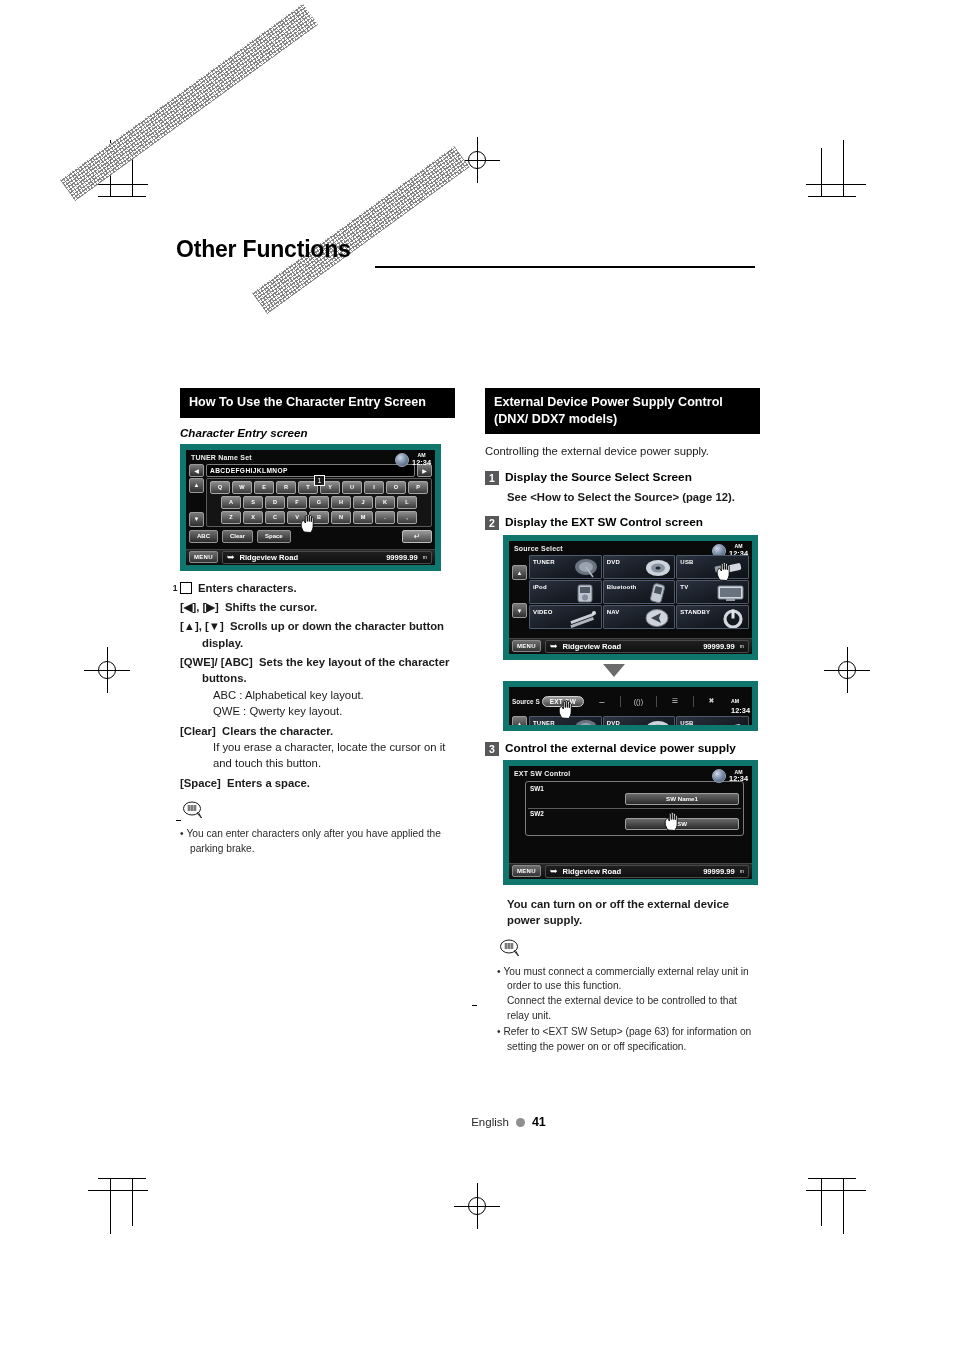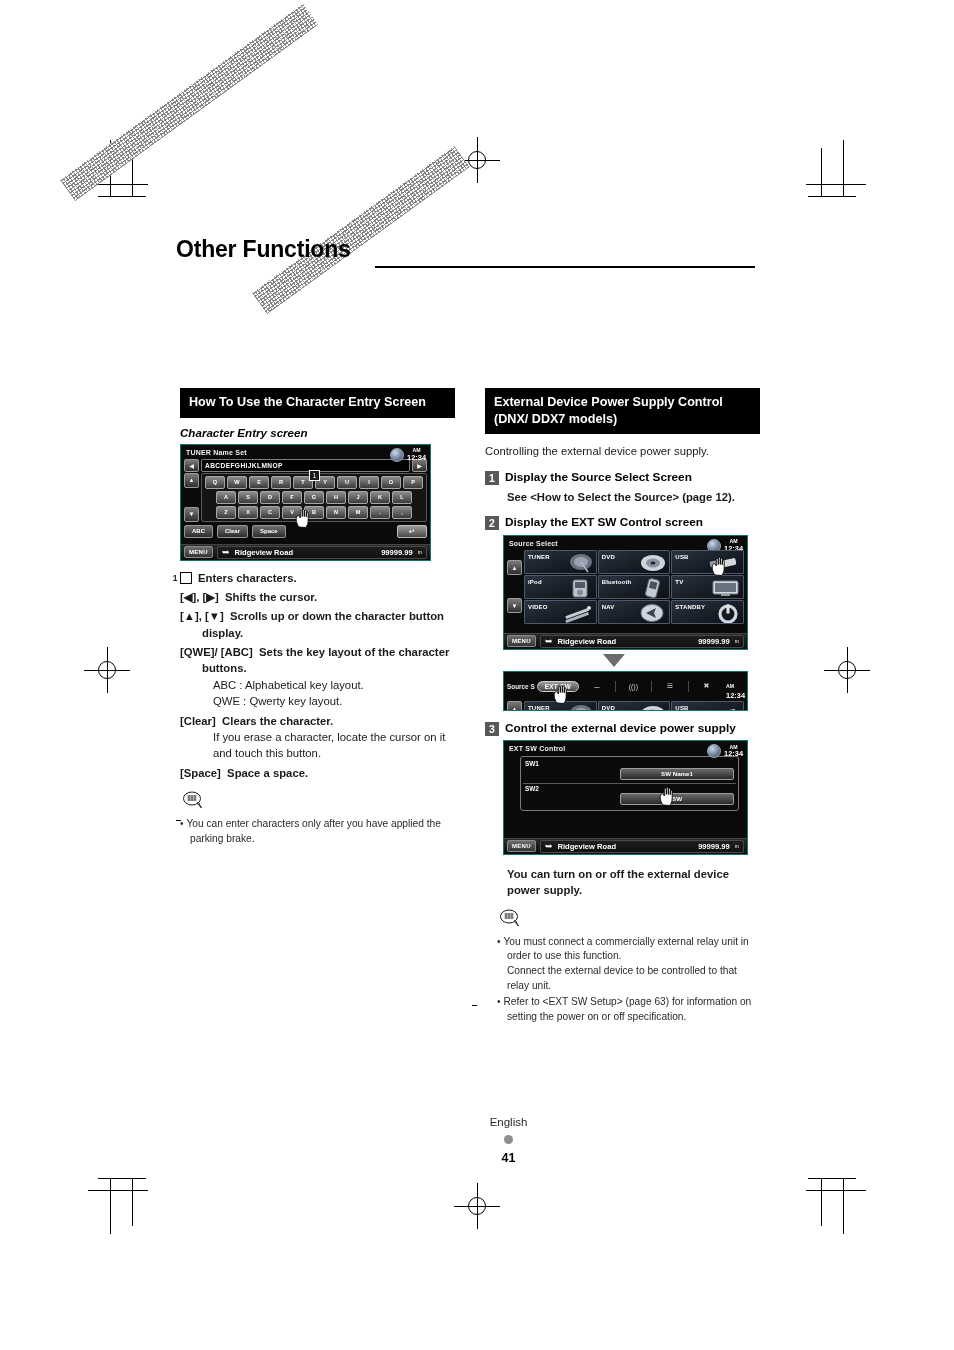--- a/index.html
+++ b/index.html
@@ -50,21 +50,21 @@
   .sq{display:inline-block;border:1px solid #000;font-size:8.5px;
       width:10px;height:10px;line-height:10px;text-align:center;
       vertical-align:1px;margin-right:6px;}
 
   .bullet{padding-left:10px;text-indent:-10px;font-size:10.2px;line-height:1.45;color:#2a2a2a;}
 
   
   .note-icon{width:22px;height:20px;margin:9px 0 3px 2px;position:relative;}
 
   
-  .dev{background:#0a0a0a;border:1px solid #0f766e;position:relative;
+  .dev{background:#0a0a0a;border:6px solid #0f766e;position:relative;
        font-family:"Liberation Sans", sans-serif;color:#e8e8e8;overflow:hidden;}
   .dev-title{font-size:7px;font-weight:bold;letter-spacing:.2px;padding:4px 0 0 5px;color:#f0f0f0;}
   .dev-clock{position:absolute;right:4px;top:3px;display:flex;align-items:center;gap:3px;}
   .clock-globe{width:12px;height:12px;border-radius:50%;
         background:radial-gradient(circle at 35% 30%, #cfd8e6 0%, #7f93ad 45%, #3c4a5e 100%);
         border:1px solid #9aa7b8;}
   .clock-ampm{font-size:5.2px;line-height:5.2px;font-weight:bold;text-align:center;color:#fff;}
   .clock-time{font-size:7.4px;line-height:7.4px;font-weight:bold;color:#fff;}
 
   .dev-bottom{position:absolute;left:0;right:0;bottom:0;height:15px;
@@ -136,21 +136,21 @@
   .sw-btn{margin-left:auto;margin-top:1px;width:112px;height:10px;
           background:linear-gradient(#6a6a6a,#2a2a2a);border:1px solid #9d9d9d;border-radius:2px;
           color:#fff;font-size:6.2px;font-weight:bold;display:flex;align-items:center;justify-content:center;}
   .sw-btnwrap{display:flex;}
 
   .arrow-down{width:0;height:0;border-left:11px solid transparent;border-right:11px solid transparent;
               border-top:13px solid #6b6b6b;margin:4px auto;}
 
   
   .footer{position:absolute;left:0;right:0;top:1112px;text-align:center;}
-  .footer-inner{display:inline-flex;align-items:center;gap:7px;margin-left:63px;flex-direction:column;}
+  .footer-inner{display:inline-flex;align-items:center;gap:7px;margin-left:63px;}
   .footer-lang{font-size:11.5px;color:#2a2a2a;}
   .footer-dot{width:9px;height:9px;border-radius:50%;background:#8f8f8f;display:inline-block;}
   .footer-page{font-size:12.5px;font-weight:bold;}
 
   .tick{position:absolute;background:#000;}
 </style>
 </head>
 <body>
 
 <div class="crop">
@@ -318,21 +318,21 @@
     </div>
     <div class="indent2">ABC : Alphabetical key layout.</div>
     <div class="indent2">QWE : Qwerty key layout.</div>
 
     <div class="indent" style="text-indent:-22px;margin-top:3px;">
       <b>[Clear]</b>&nbsp;&nbsp;<span>Clears the character.</span>
     </div>
     <div class="indent2">If you erase a character, locate the cursor on it and touch this button.</div>
 
     <div class="indent" style="text-indent:-22px;margin-top:3px;">
-      <b>[Space]</b>&nbsp;&nbsp;<span>Space a space.</span>
+      <b>[Space]</b>&nbsp;&nbsp;<span>Enters a space.</span>
     </div>
   </div>
 
   
   <svg class="note-icon" viewBox="0 0 22 20">
     <ellipse cx="10" cy="8.5" rx="8.5" ry="6.5" fill="#fff" stroke="#1a1a1a" stroke-width="1"></ellipse>
     <path d="M15 13 L19.5 18 L16.5 12.5 Z" fill="#fff" stroke="#1a1a1a" stroke-width="1"></path>
     <g stroke="#1a1a1a" stroke-width="0.7">
       <line x1="5.5" y1="6" x2="14.5" y2="6"></line>
       <line x1="5.5" y1="8" x2="14.5" y2="8"></line>

